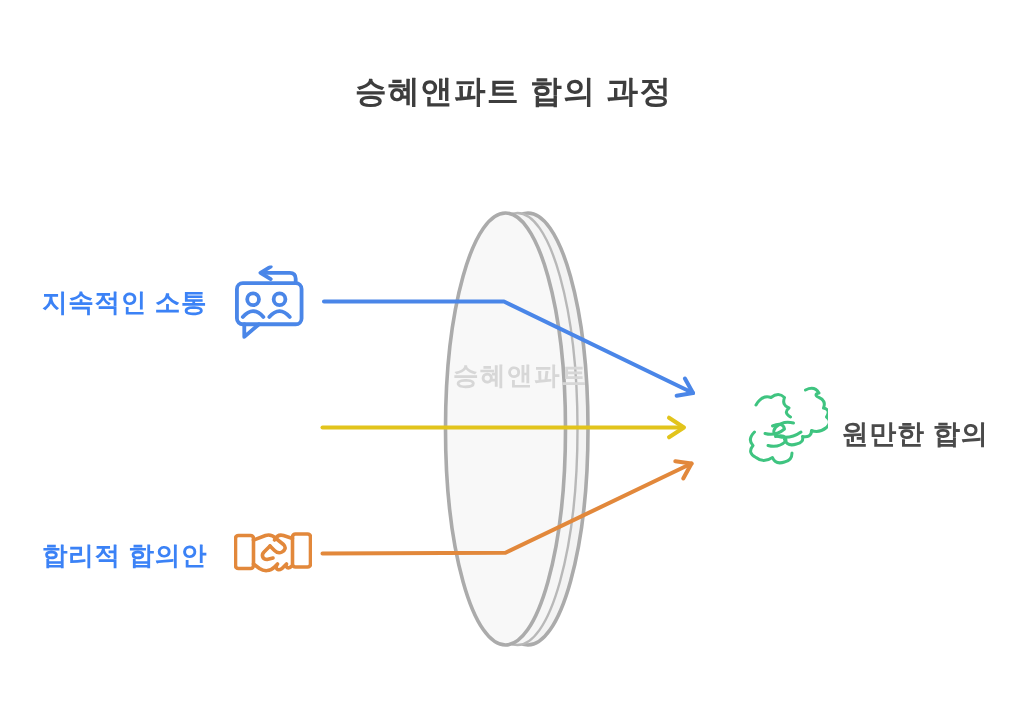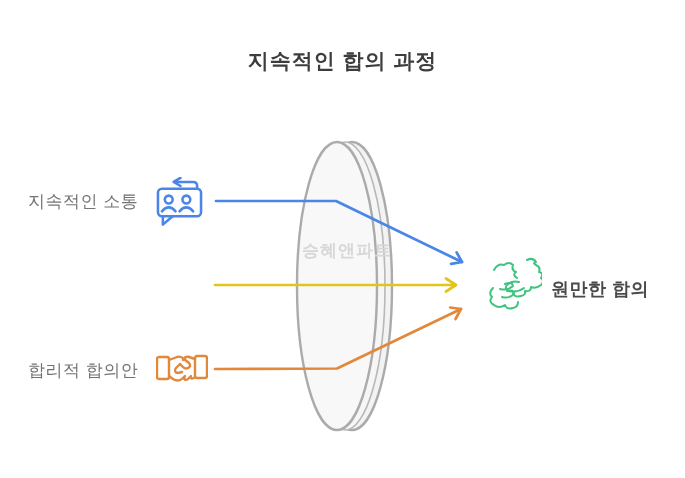--- a/index.html
+++ b/index.html
@@ -21,55 +21,55 @@
   }
   .factor-row{
     position:absolute;
     display:flex;
     align-items:center;
     height:50px;
   }
   .factor-label{
     width:128px;
     font-size:17px;
-    font-weight:400;
+    font-weight:700;
     letter-spacing:0.5px;
-    color:#737373;
+    color:#3b82f6;
     text-align:left;
   }
   .icon-box{display:flex;align-items:center;justify-content:center;}
   .diagram-svg{position:absolute;left:0;top:0;}
   .watermark-text{
     font-size:17px;
     font-weight:700;
     letter-spacing:1px;
   }
   .result-group{
     position:absolute;
-    left:488px;top:257px;
+    left:498px;top:257px;
     display:flex;
     align-items:flex-end;
   }
   .result-label{
     position:absolute;
     left:63px;top:20px;
     width:160px;
     font-size:18px;
     font-weight:700;
     letter-spacing:0.5px;
     color:#4a4a4a;
     white-space:nowrap;
   }
 </style>
 </head>
 <body>
 
 <div class="stage">
 
-  <div class="title">지속적인 합의 과정</div>
+  <div class="title">승혜앤파트 합의 과정</div>
 
   <svg class="diagram-svg" width="685" height="478" viewBox="0 0 685 478">
 
     <g>
       <ellipse cx="352" cy="286" rx="40" ry="144" fill="#f3f3f3" stroke="#ababab" stroke-width="2.4"></ellipse>
       <ellipse cx="345" cy="286" rx="40" ry="144" fill="#f6f6f6" stroke="#b8b8b8" stroke-width="1.6"></ellipse>
       <ellipse cx="337" cy="286" rx="40" ry="144" fill="#f8f8f8" stroke="#ababab" stroke-width="2.4"></ellipse>
     </g>
 
     <text class="watermark-text" x="347" y="256" text-anchor="middle" fill="#d7d7d7">승혜앤파트</text>

